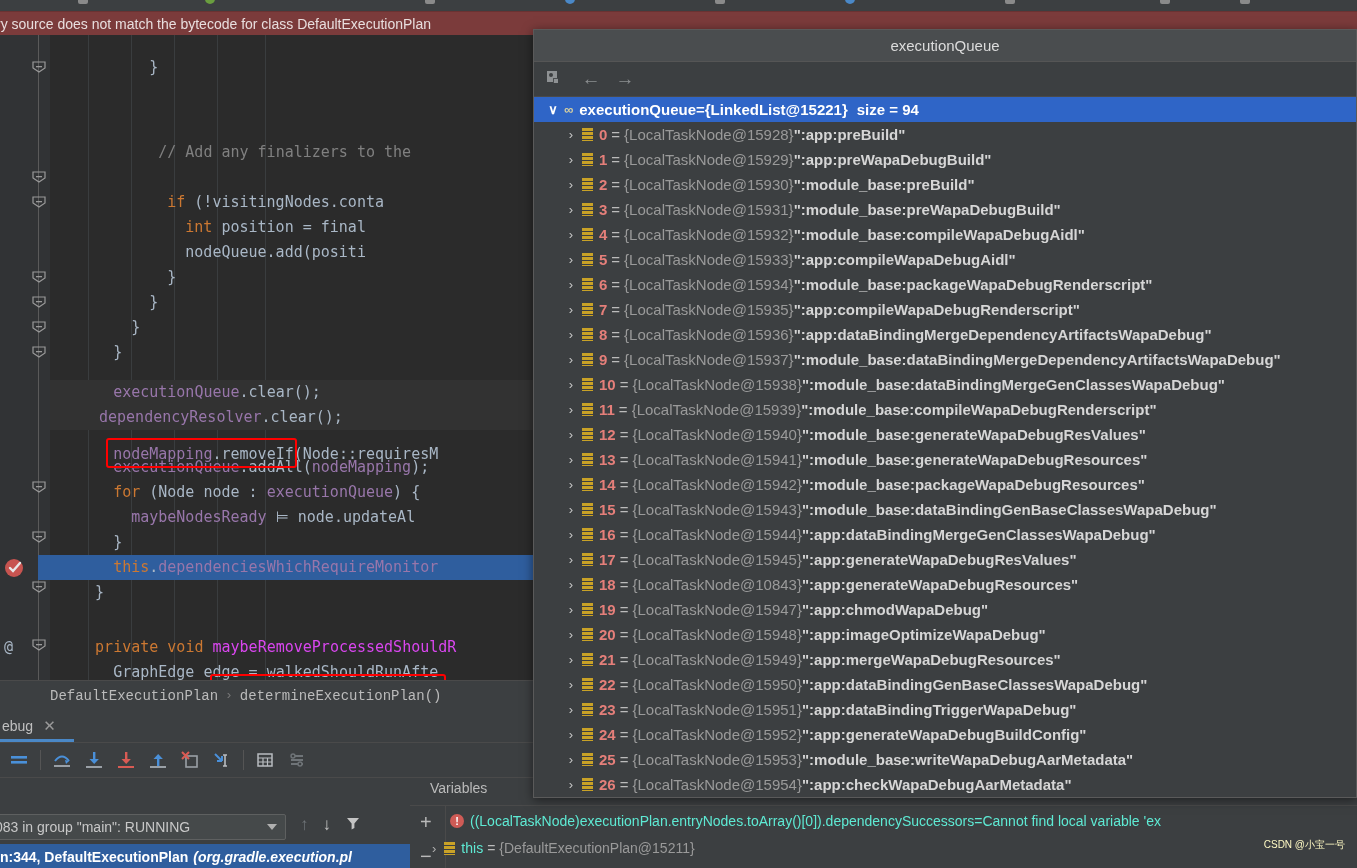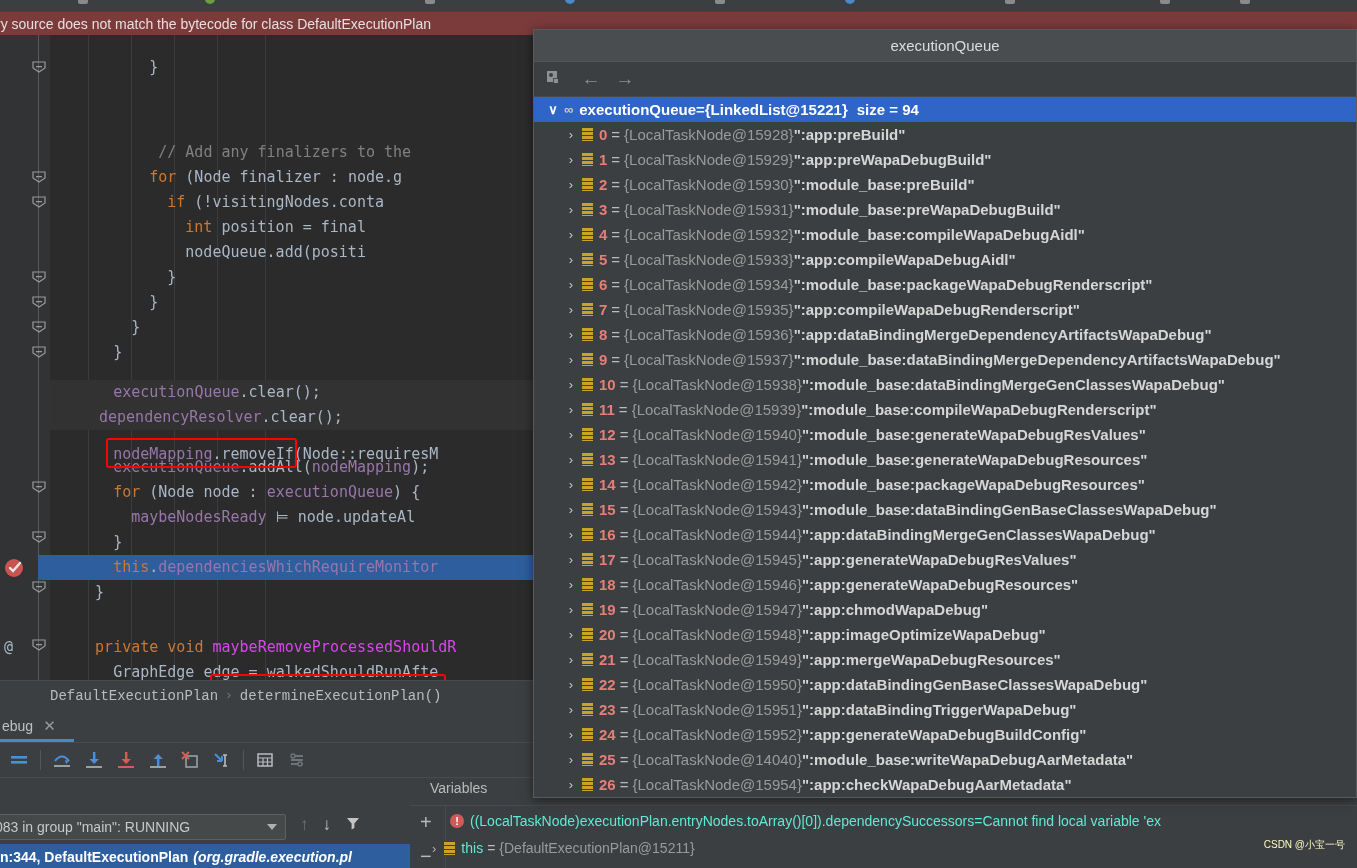--- a/index.html
+++ b/index.html
@@ -331,21 +331,20 @@
     <div class="bp-icon" id="bp" style="top: 521px;">
       <svg viewBox="0 0 22 22" width="22" height="22">
         <circle cx="10" cy="12" r="9" fill="#c75450"></circle>
         <path d="M6 12 l3 3 l7 -8" stroke="#e8e8e8" stroke-width="2.4" fill="none" stroke-linecap="round"></path>
       </svg>
     </div>
     <div class="at-sign" id="at" style="top: 600px;">@</div>
     <div class="code-layer" id="code">
         <div class="cl" style="top: 20px; left: 99.22px;"><span class="pun">}</span></div>
         <div class="cl" style="top: 105px; left: 108.24px;"><span class="cmt">// Add any finalizers to the</span></div>
-        <div class="cl" style="top: 130px; left: 99.22px;"><span class="kw">for</span><span class="id"> (Node finalizer : node.g</span></div>
         <div class="cl" style="top: 155px; left: 117.26px;"><span class="kw">if</span><span class="id"> (!visitingNodes.conta</span></div>
         <div class="cl" style="top: 180px; left: 135.3px;"><span class="kw">int</span><span class="id"> position = final</span></div>
         <div class="cl" style="top: 205px; left: 135.3px;"><span class="id">nodeQueue.add(positi</span></div>
         <div class="cl" style="top: 230px; left: 117.26px;"><span class="pun">}</span></div>
         <div class="cl" style="top: 255px; left: 99.22px;"><span class="pun">}</span></div>
         <div class="cl" style="top: 280px; left: 81.18px;"><span class="pun">}</span></div>
         <div class="cl" style="top: 305px; left: 63.14px;"><span class="pun">}</span></div>
         <div class="cl" style="top: 345px; left: 63.14px;"><span class="fld">executionQueue</span><span class="id">.clear();</span></div>
         <div class="cl" style="top: 370px; left: 49px;"><span class="fld">dependencyResolver</span><span class="id">.clear();</span></div>
         <div class="cl" style="top: 395px; left: 63.14px; margin-top: 12px;"><span class="fld">nodeMapping</span><span class="id">.removeIf(Node</span><span class="pun">::</span><span class="id">requiresM</span></div>
@@ -674,21 +673,21 @@
             <span class="eq">=</span>
             <span class="ref">{LocalTaskNode@15945}</span>
             <span class="val"> ":app:generateWapaDebugResValues"</span>
           </div>
           <div class="trow">
             <span class="indent"></span>
             <span class="tchev">›</span>
             <span class="fieldicon"></span>
             <span class="idx">18</span>
             <span class="eq">=</span>
-            <span class="ref">{LocalTaskNode@15946}</span>
+            <span class="ref">{LocalTaskNode@10843}</span>
             <span class="val"> ":app:generateWapaDebugResources"</span>
           </div>
           <div class="trow">
             <span class="indent"></span>
             <span class="tchev">›</span>
             <span class="fieldicon"></span>
             <span class="idx">19</span>
             <span class="eq">=</span>
             <span class="ref">{LocalTaskNode@15947}</span>
             <span class="val"> ":app:chmodWapaDebug"</span>
@@ -737,21 +736,21 @@
             <span class="eq">=</span>
             <span class="ref">{LocalTaskNode@15952}</span>
             <span class="val"> ":app:generateWapaDebugBuildConfig"</span>
           </div>
           <div class="trow">
             <span class="indent"></span>
             <span class="tchev">›</span>
             <span class="fieldicon"></span>
             <span class="idx">25</span>
             <span class="eq">=</span>
-            <span class="ref">{LocalTaskNode@14040}</span>
+            <span class="ref">{LocalTaskNode@15953}</span>
             <span class="val"> ":module_base:writeWapaDebugAarMetadata"</span>
           </div>
           <div class="trow">
             <span class="indent"></span>
             <span class="tchev">›</span>
             <span class="fieldicon"></span>
             <span class="idx">26</span>
             <span class="eq">=</span>
             <span class="ref">{LocalTaskNode@15954}</span>
             <span class="val"> ":app:checkWapaDebugAarMetadata"</span>

